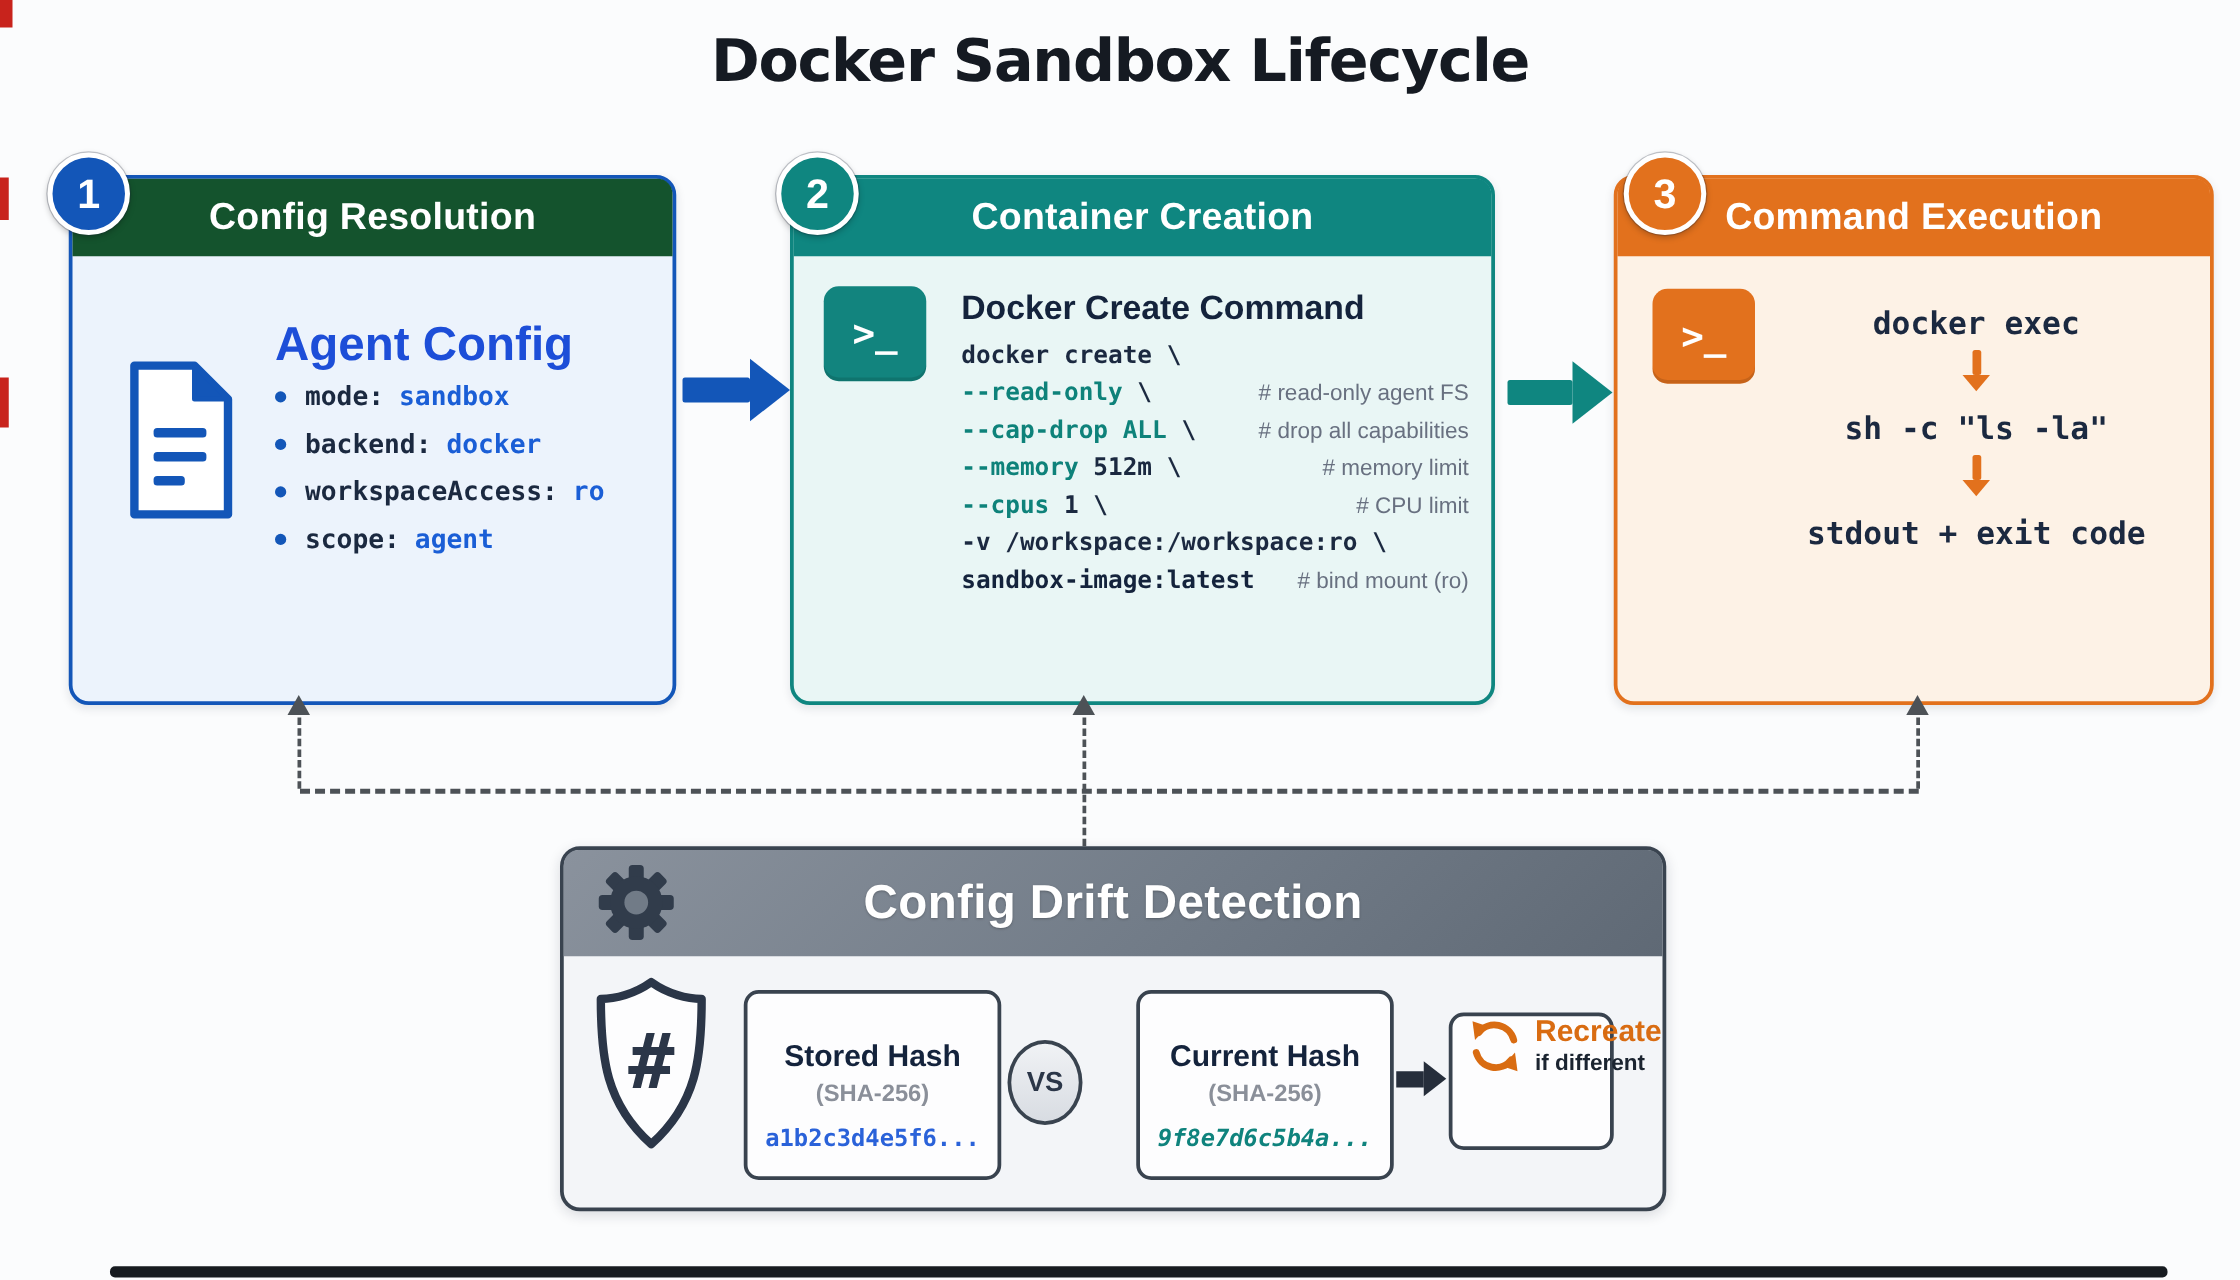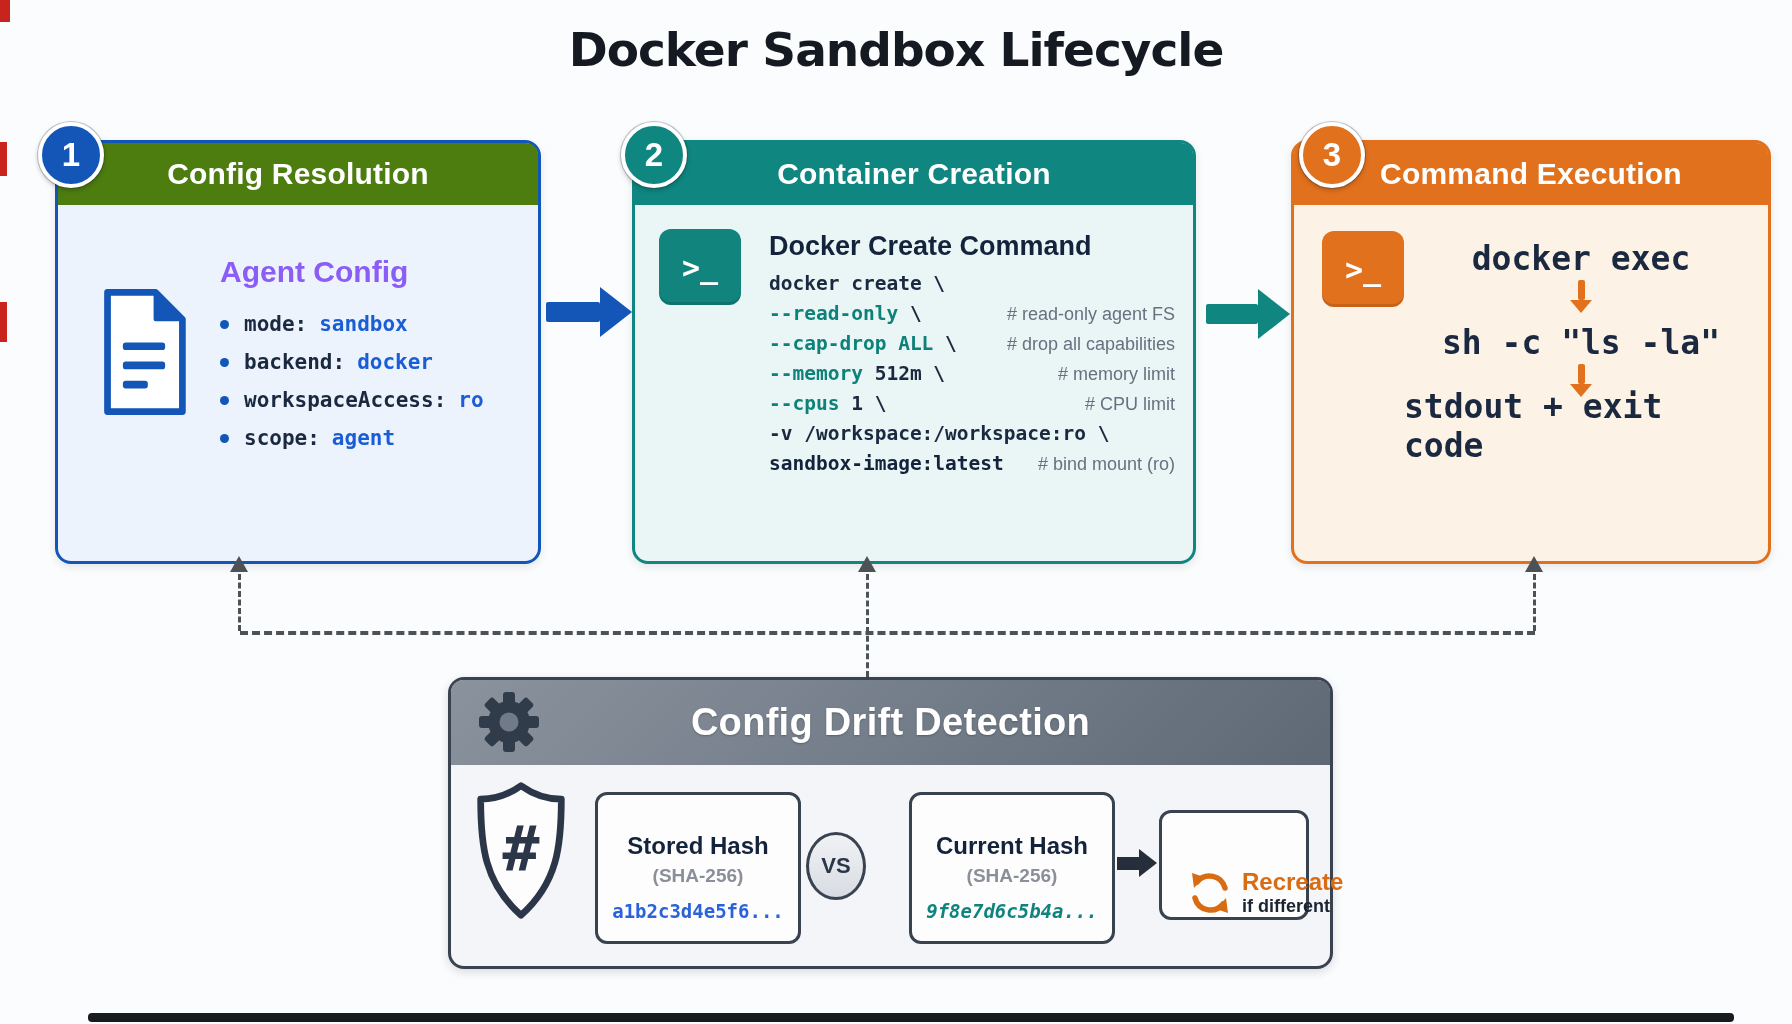--- a/index.html
+++ b/index.html
@@ -13,38 +13,38 @@
     position:absolute;left:0;top:22px;width:100%;text-align:center;
     font-size:47px;font-weight:bold;letter-spacing:-1px;color:#151a22;
     font-family:"DejaVu Sans",sans-serif;
   }
   
   .stage-box{position:absolute;top:140px;height:418px;border-radius:16px;
     box-shadow:0 3px 8px rgba(20,30,50,.10);background:#fff;}
   .stage-box .hdr{height:62px;display:flex;align-items:center;justify-content:center;
     border-radius:12px 12px 0 0;color:#fff;font-size:30px;font-weight:bold;letter-spacing:.2px;}
   #box1{left:55px;width:480px;border:3px solid #1356b8;background:#ecf3fc;}
-  #box1 .hdr{background:#4d7c0f;}
+  #box1 .hdr{background:#14532d;}
   #box2{left:632px;width:558px;border:3px solid #0f8680;background:#e9f6f5;}
   #box2 .hdr{background:#0f8680;}
   #box3{left:1291px;width:474px;border:3px solid #e2711d;background:#fdf2e6;}
   #box3 .hdr{background:#e2711d;}
   
   .badge{position:absolute;width:58px;height:58px;border-radius:50%;
     border:4px solid #ffffff;display:flex;align-items:center;justify-content:center;
     color:#fff;font-size:33px;font-weight:bold;z-index:5;
     box-shadow:0 0 0 1px rgba(30,40,60,.25),0 2px 5px rgba(0,0,0,.25);}
   #badge1{left:38px;top:122px;background:#1356b8;}
   #badge2{left:621px;top:122px;background:#0f8680;}
   #badge3{left:1299px;top:122px;background:#e2711d;}
   
   .b1-body{display:flex;align-items:flex-start;padding:50px 18px 0 38px;}
   .doc-icon{width:96px;height:138px;flex:0 0 aupx;margin-top:28px;}
   .b1-col{margin-left:28px;}
-  .b1-heading{font-size:30px;font-weight:bold;color:#8b5cf6;margin-bottom:16px;}
+  .b1-heading{font-size:38px;font-weight:bold;color:#1d4ed8;}
   .bullet{display:flex;align-items:center;height:38px;
     font-family:"DejaVu Sans Mono",monospace;font-size:21px;font-weight:bold;}
   .dot{width:9px;height:9px;border-radius:50%;background:#1356b8;margin-right:15px;flex:0 0 9px;}
   .blabel{color:#1b2940;margin-right:12px;}
   .bvalue{color:#1a5ed6;}
   
   .b2-body{position:relative;padding:24px 14px 0 24px;}
   .term-icon{width:82px;height:76px;border-radius:12px;display:flex;align-items:center;
     justify-content:center;color:#fff;font-family:"DejaVu Sans Mono",monospace;
     font-weight:bold;font-size:30px;box-shadow:inset 0 -3px 0 rgba(0,0,0,.12);}
@@ -57,21 +57,21 @@
   .seg-teal{color:#0e827a;white-space:pre;}
   .seg-darkbold{color:#14233c;white-space:pre;}
   .code-comment{margin-left:auto;font-family:"Liberation Sans",sans-serif;
     font-weight:normal;font-size:18px;color:#687080;}
   
   .b3-body{position:relative;height:356px;}
   .term-orange{position:absolute;left:28px;top:26px;background:#e2711d;}
   .exec-flow{position:absolute;left:110px;right:10px;top:34px;
     display:flex;flex-direction:column;align-items:center;}
   .flow-item{font-family:"DejaVu Sans Mono",monospace;font-weight:bold;
-    font-size:33px;color:#1b2940;height:38px;display:flex;align-items:center;}
+    font-size:25px;color:#1b2940;height:38px;display:flex;align-items:center;}
   .oarrow{height:40px;display:flex;flex-direction:column;align-items:center;padding:3px 0;}
   .oarrow .stem{width:7px;height:20px;background:#e2711d;border-radius:2px;}
   .oarrow .head{width:0;height:0;border-left:11px solid transparent;
     border-right:11px solid transparent;border-top:13px solid #e2711d;}
   
   .harrow .stem{position:absolute;height:20px;border-radius:2px;}
   .harrow .head{position:absolute;width:0;height:0;
     border-top:25px solid transparent;border-bottom:25px solid transparent;}
   #arrow12 .stem{left:546px;top:302px;width:54px;background:#1356b8;}
   #arrow12 .head{left:600px;top:287px;border-left:32px solid #1356b8;}
@@ -108,23 +108,23 @@
   #stored-card .hc-hash{color:#2a62d9;}
   #current-card .hc-hash{color:#0f837d;font-style:italic;}
   .vs-pill{position:absolute;left:355px;top:152px;width:54px;height:62px;border-radius:50%;
     background:linear-gradient(180deg,#f0f2f5,#d8dce2);border:3px solid #39434f;
     display:flex;align-items:center;justify-content:center;
     font-size:22px;font-weight:bold;color:#2b3648;}
   .cmp-arrow .stem{position:absolute;left:666px;top:177px;width:22px;height:13px;background:#262e3b;}
   .cmp-arrow .head{position:absolute;left:688px;top:169px;width:0;height:0;
     border-top:14px solid transparent;border-bottom:14px solid transparent;
     border-left:18px solid #262e3b;}
-  .recreate-card{position:absolute;left:708px;top:130px;width:150px;height:110px;
+  .recreate-card{position:absolute;left:708px;top:130px;width:132px;height:110px;
     background:#fdfdfe;border:3px solid #39434f;border-radius:12px;
-    display:flex;align-items:flex-end;padding-left:24px;box-sizing:border-box;}
+    display:flex;align-items:flex-start;padding-left:10px;box-sizing:border-box;}
   .refresh{width:48px;height:48px;flex:0 0 48px;}
   .rc-col{margin-left:8px;}
   .rc-title{font-size:24px;font-weight:bold;color:#d96c12;line-height:26px;}
   .rc-sub{font-size:18px;font-weight:bold;color:#1b2430;line-height:22px;}
   
   .bottom-bar{position:absolute;left:88px;top:1013px;width:1646px;height:9px;
     background:#171b20;border-radius:4px;}
   .edge-artifact{position:absolute;background:#c8231c;}
   #ea1{left:0;top:0;width:10px;height:22px;}
   #ea2{left:0;top:142px;width:7px;height:34px;}

